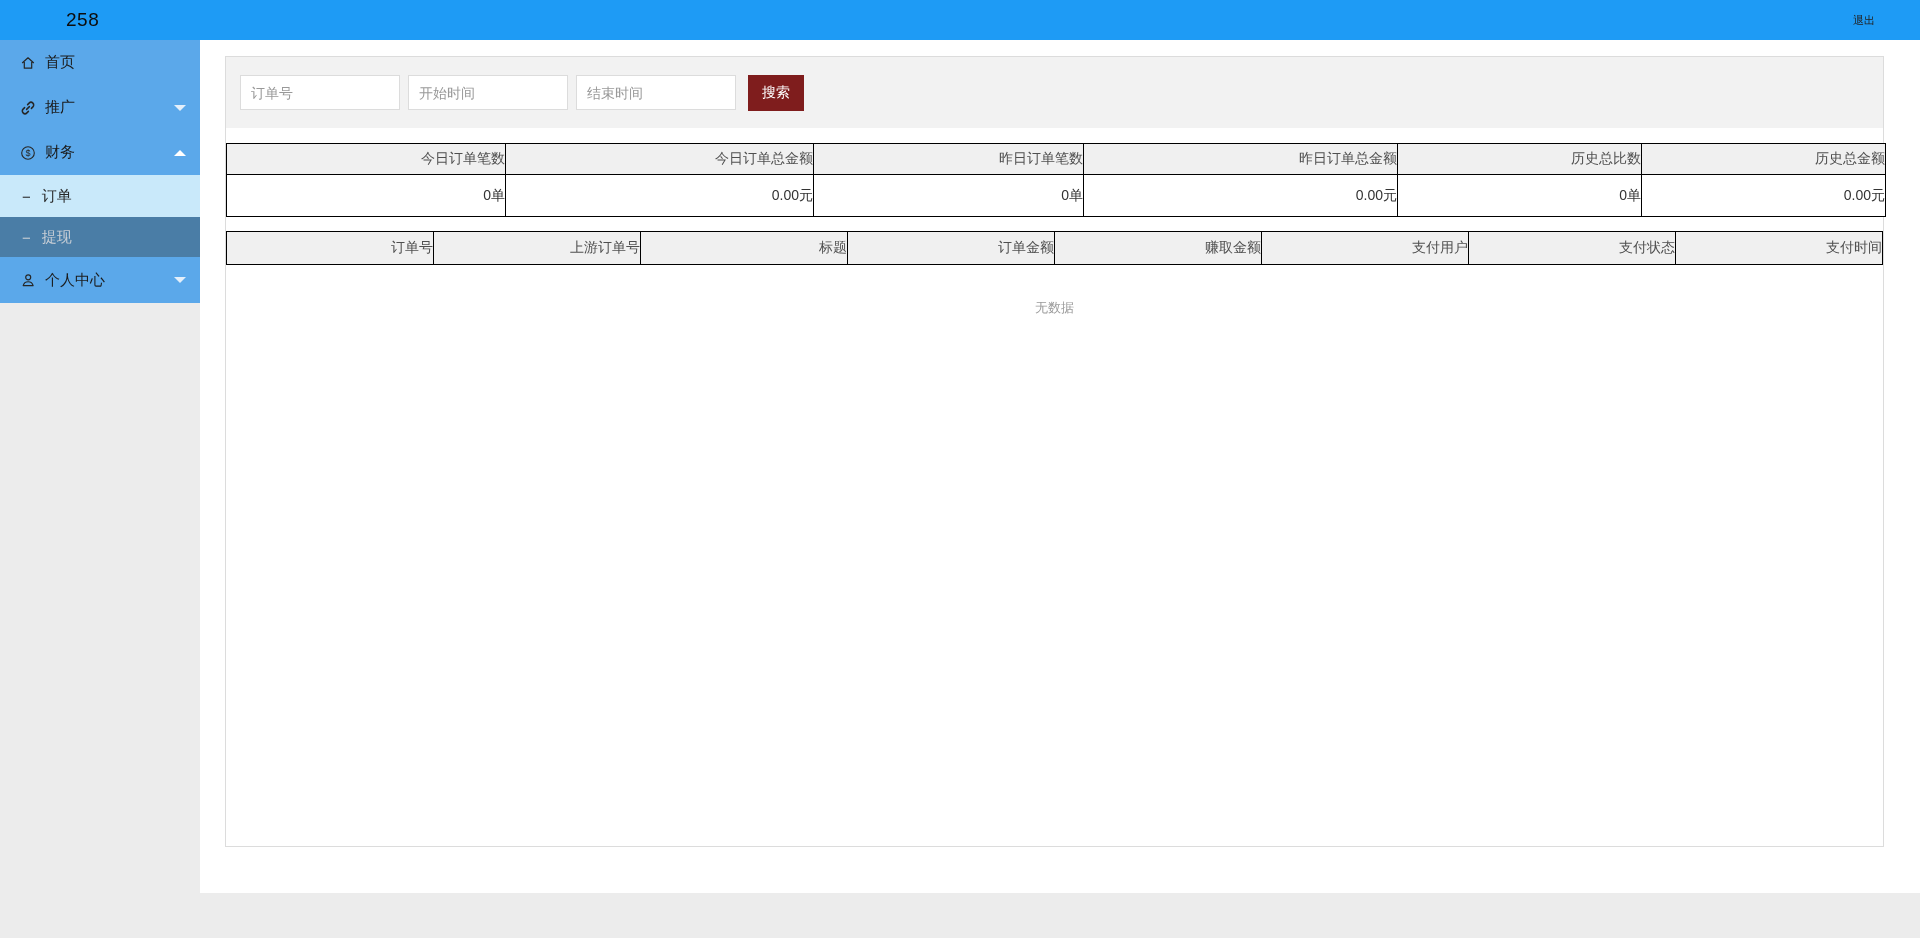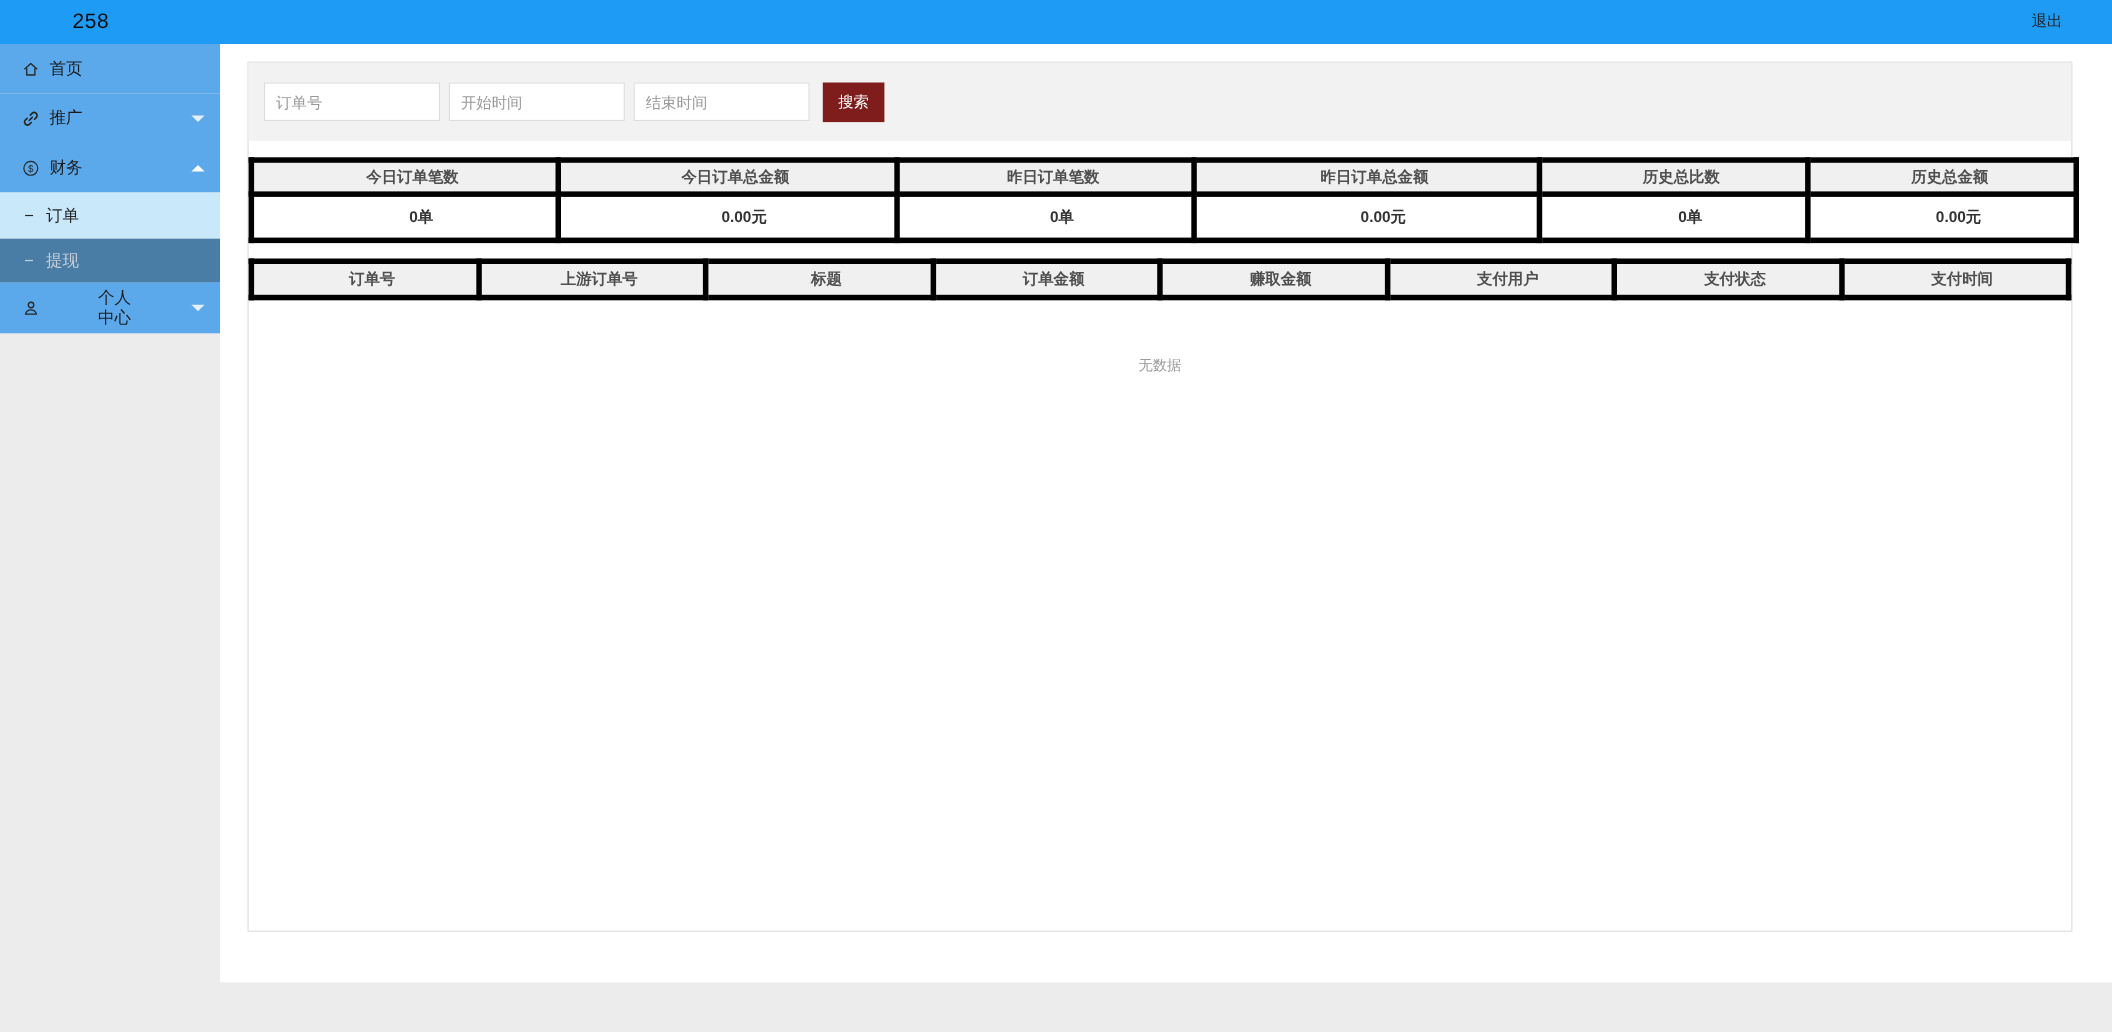--- a/index.html
+++ b/index.html
@@ -12,21 +12,21 @@
   }
 
   
   .topbar {
     position:absolute; top:0; left:0; width:1920px; height:40px;
     background:#1E9BF5;
     display:flex; align-items:center; justify-content:space-between;
     padding:0 45px 0 66px;
   }
   .brand { font-size:19px; color:#0d0d0d; letter-spacing:.5px; }
-  .logout { font-size:14px; color:#222; cursor:pointer; }
+  .logout { font-size:11px; color:#222; cursor:pointer; }
 
   
   .main-bg {
     position:absolute; left:200px; top:40px; width:1720px; height:853px;
     background:#ffffff;
   }
 
   
   .sidebar { position:absolute; left:0; top:40px; width:200px; }
   .menu-item {
@@ -43,21 +43,21 @@
   .sub-item {
     display:flex; align-items:center;
     height:42px; padding:0 14px 0 22px; cursor:pointer;
   }
   .sub-item .dash { font-size:15px; margin-right:11px; }
   .sub-item .label { font-size:15px; }
   .sub-item.active { background:#C9E9FA; height:42px; }
   .sub-item.active .label, .sub-item.active .dash { color:#262626; }
   .sub-item.inactive { background:#4A7DA6; height:40px; }
   .sub-item.inactive .label, .sub-item.inactive .dash { color:#C9CFD6; }
-  .menu-item.profile { height:46px;gap:44px; }
+  .menu-item.profile { height:46px; }
 
   
   .card {
     position:absolute; left:225px; top:56px;
     width:1659px; height:791px;
     background:#fff; border:1px solid #DCDCDC;
   }
 
   .search-panel {
     background:#F2F2F2; height:71px;
@@ -72,31 +72,31 @@
   }
   .search-panel input::placeholder { color:#999; }
   .search-btn {
     width:56px; height:36px; margin-left:4px;
     background:#7f1d1d; color:#fff; border:none;
     font-size:14px; cursor:pointer;
     font-family:"Liberation Sans","DejaVu Sans",sans-serif;
   }
 
   table { border-collapse:collapse; width:100%; table-layout:fixed; }
-  th, td { border:5px solid #000000; text-align:center; font-weight:bold; }
+  th, td { border:1px solid #000000; text-align:right; font-weight:normal; }
   th { background:#F0F0F0; height:31px; padding-left:14px; font-size:14px; color:#4f4f4f; }
   td { background:#fff; height:42px; padding-left:30px; font-size:14px; color:#333; }
 
   .stats-table { margin-top:15px; }
   .orders-table { margin-top:14px; }
   .orders-table th { height:33px; padding-left:13px; }
 
   .empty-state {
     text-align:center; padding-top:34px;
-    font-size:13px; color:#9a9a9a;margin-top:16px;
+    font-size:13px; color:#9a9a9a;
   }
 </style>
 </head>
 <body>
 
 <div class="topbar">
   <span class="brand">258</span>
   <span class="logout">退出</span>
 </div>
 

